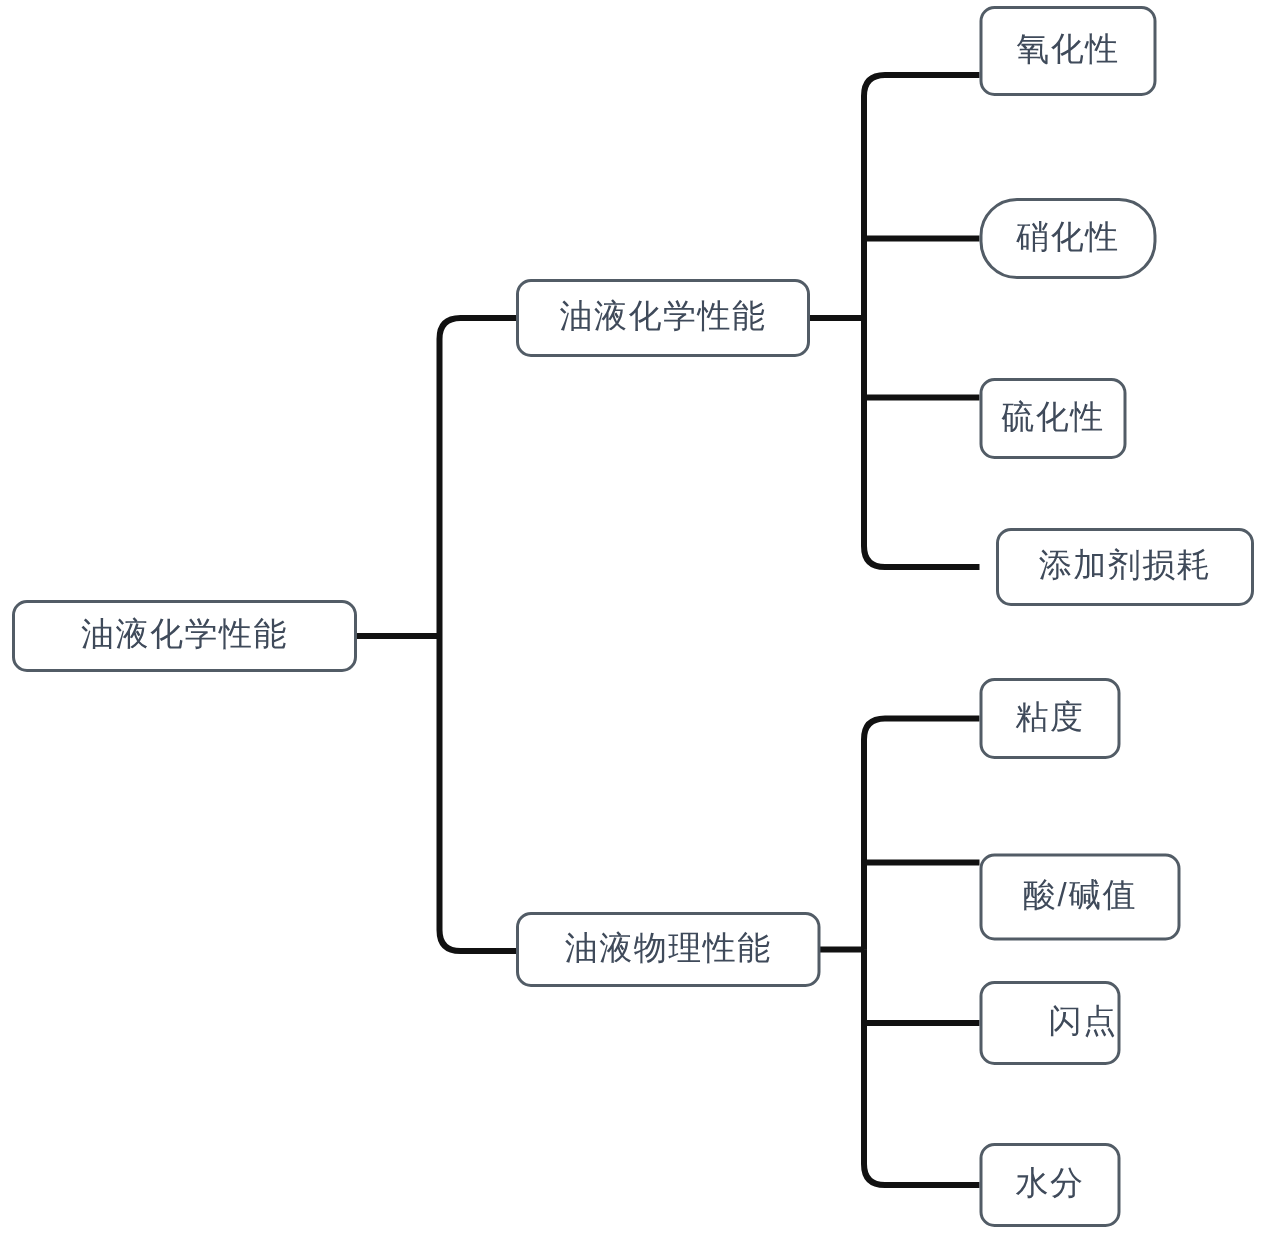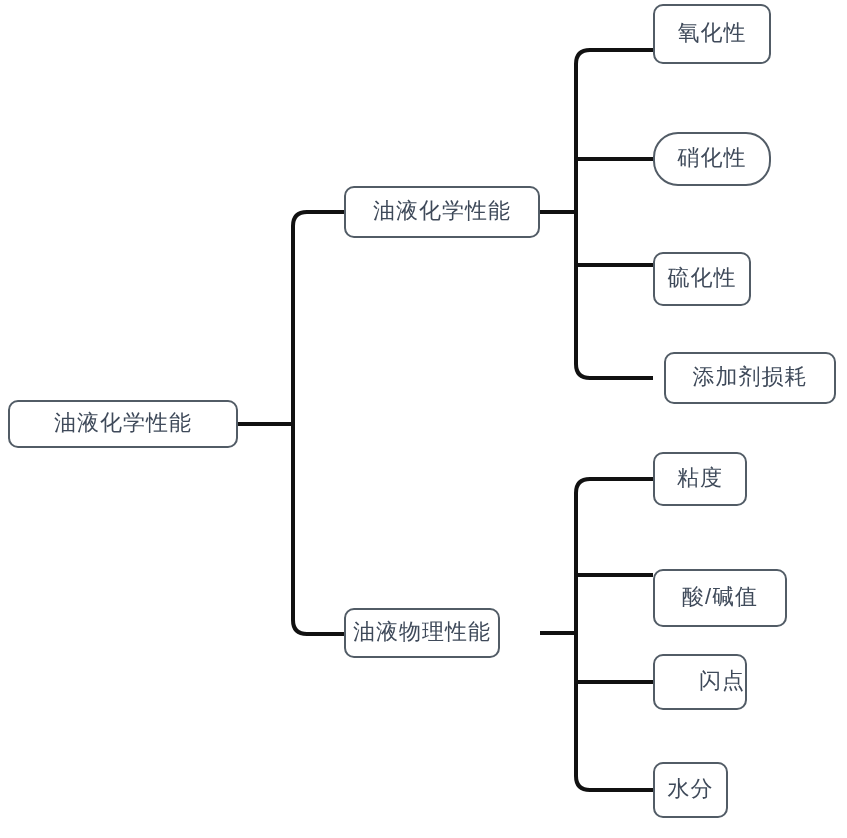--- a/index.html
+++ b/index.html
@@ -92,33 +92,33 @@
   </div>
 
   <div class="node leaf" style="left:653px; top:252px; width:98px; height:54px;text-align:right;">
     <span class="label">硫化性</span>
   </div>
 
   <div class="node leaf" style="left:664px; top:352px; width:172px; height:52px;justify-content:center;">
     <span class="label">添加剂损耗</span>
   </div>
 
-  <div class="node branch" style="left:344px; top:608px; width:156px; height:50px;">
+  <div class="node branch" style="left:344px; top:608px; width:203px; height:50px;">
     <span class="label">油液物理性能</span>
   </div>
 
   <div class="node leaf" style="left:653px; top:452px; width:94px; height:54px;">
     <span class="label">粘度</span>
   </div>
 
   <div class="node leaf" style="left:653px; top:569px; width:134px; height:58px;">
     <span class="label">酸/碱值</span>
   </div>
 
   <div class="node leaf" style="left:653px; top:654px; width:94px; height:56px;padding-left:44px;">
     <span class="label">闪点</span>
   </div>
 
-  <div class="node leaf" style="left:653px; top:762px; width:75px; height:56px;">
+  <div class="node leaf" style="left:653px; top:762px; width:94px; height:56px;">
     <span class="label">水分</span>
   </div>
 
 </div>
 
 </body></html>

